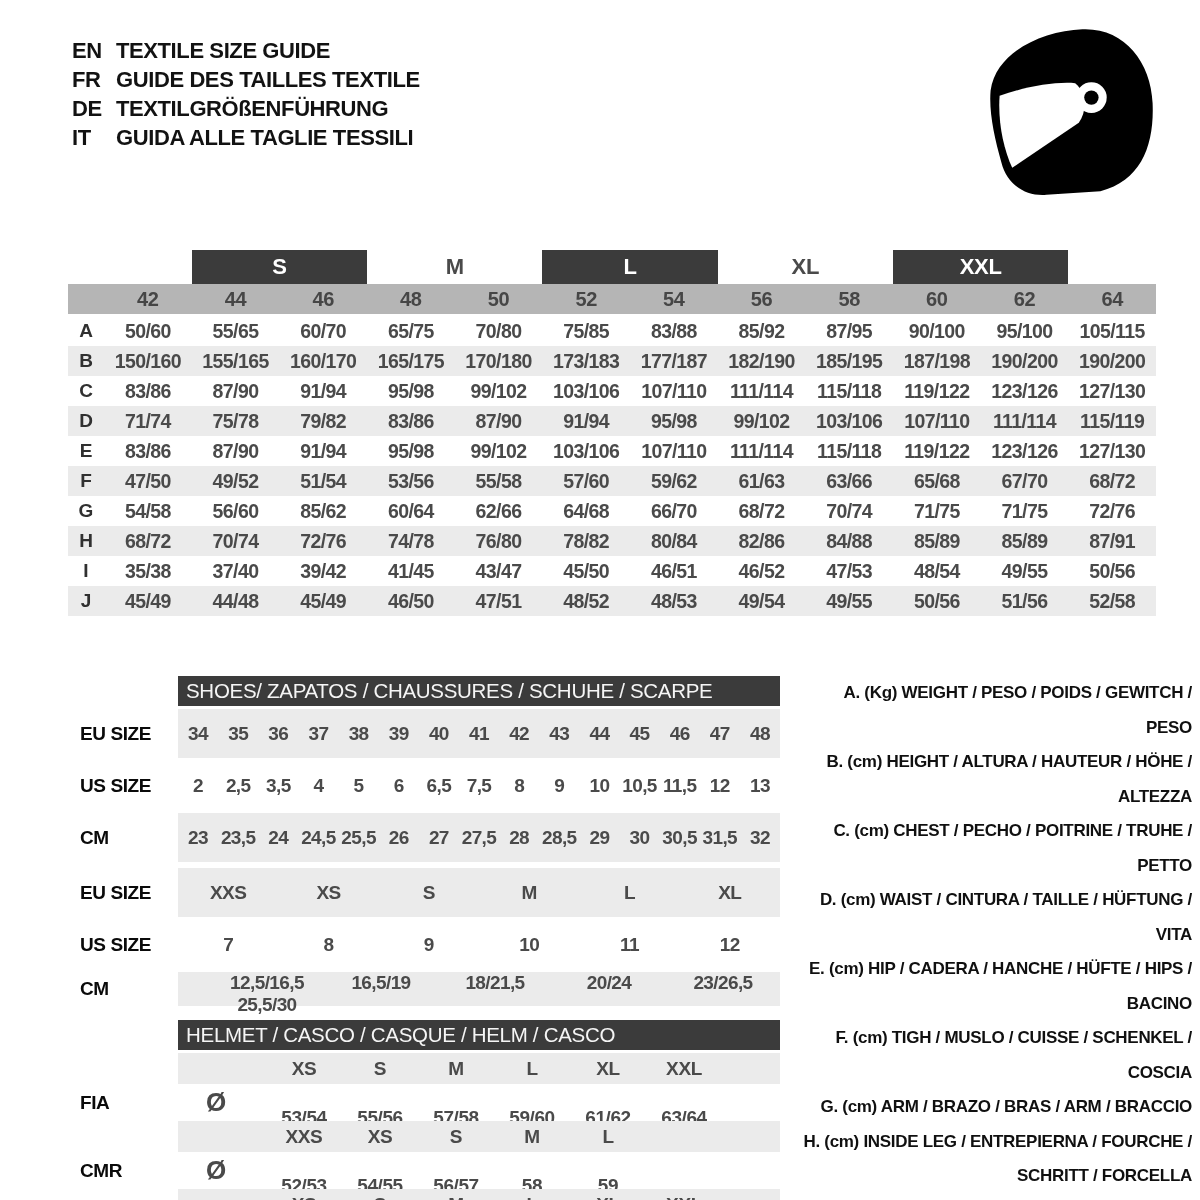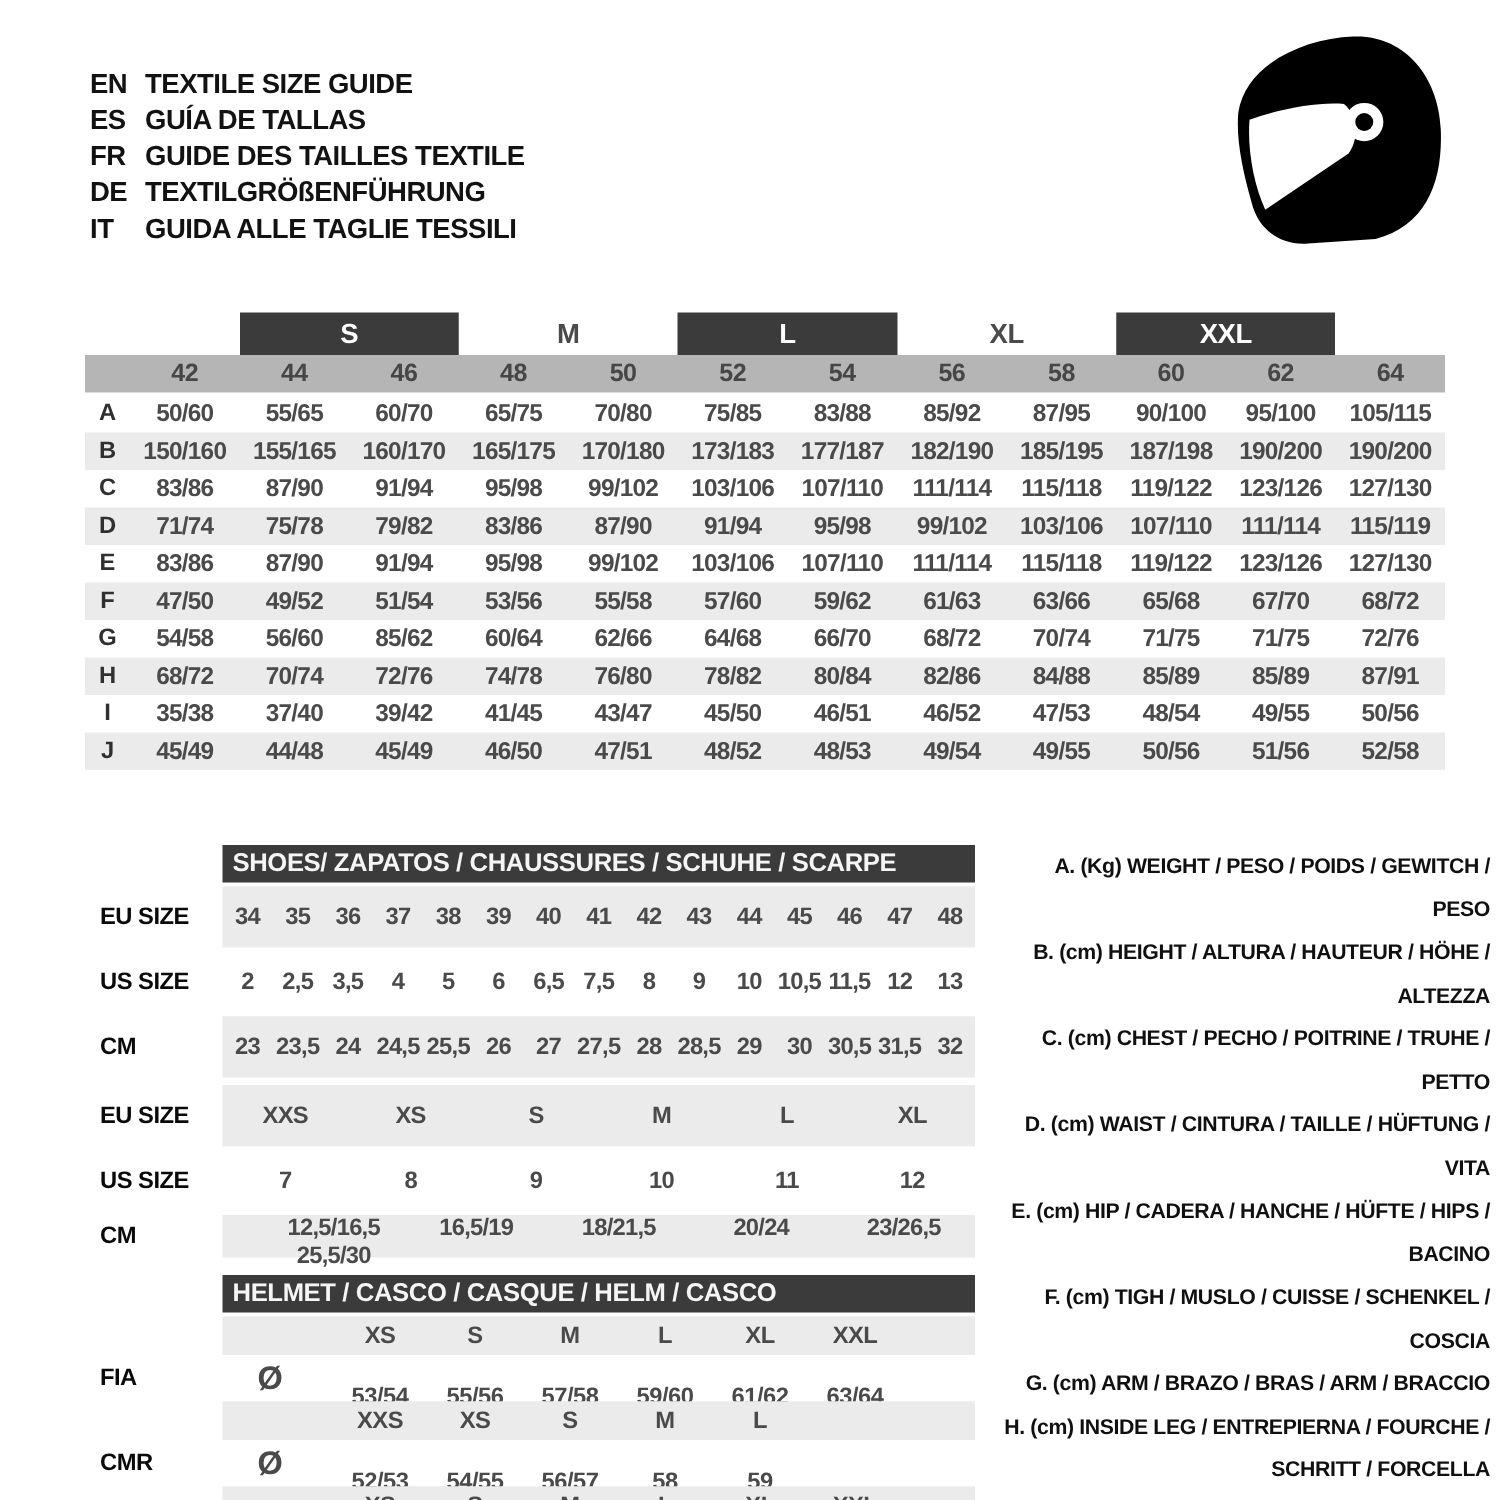--- a/index.html
+++ b/index.html
@@ -4,21 +4,21 @@
 <style>
   html,body{margin:0;padding:0;}
   body{
     width:1200px;height:1200px;background:#ffffff;
     font-family:"Liberation Sans", sans-serif;
     -webkit-font-smoothing:antialiased;
   }
   .page{position:relative;width:1200px;height:1200px;overflow:hidden;}
 
   
-  .langs{position:absolute;left:72px;top:52px;}
+  .langs{position:absolute;left:72px;top:36px;}
   .lang-row{display:flex;height:29px;align-items:center;}
   .lang-code{width:44px;font-weight:bold;font-size:22px;color:#121212;letter-spacing:-0.4px;}
   .lang-title{font-weight:bold;font-size:22px;color:#121212;letter-spacing:-0.4px;}
 
   .helmet-icon{position:absolute;left:972px;top:22px;width:192px;height:180px;}
 
   
   .textile{position:absolute;left:68px;top:250px;width:1088px;}
   .group-row,.numband,.trow{display:grid;grid-template-columns:36px repeat(12,1fr);}
   .group-row{height:34px;}
@@ -35,21 +35,21 @@
   .tcell{text-align:center;font-weight:bold;font-size:19.5px;color:#4a4a4a;letter-spacing:-0.6px;}
 
   
   .lower-left{position:absolute;left:68px;top:676px;width:712px;}
   .sect{margin:0;}
   .helmet-sect{margin-top:14px;}
   .srow{display:grid;grid-template-columns:110px 602px;margin-bottom:3px;}
   .slabel{display:flex;align-items:center;padding-left:12px;font-weight:bold;font-size:19px;
           color:#0a0a0a;letter-spacing:-0.4px;}
   .sbar{height:30px;background:#3b3b3b;color:#f5f5f5;display:flex;align-items:center;
-        padding-left:8px;font-weight:bold;font-size:20.5px;letter-spacing:-0.3px;box-sizing:border-box;}
+        padding-left:8px;font-weight:normal;font-size:20.5px;letter-spacing:-0.3px;box-sizing:border-box;}
   .scontent{display:grid;align-items:center;height:49px;}
   .scontent.tall{height:34px;}
   .scontent.shade{background:#ebebeb;}
   .scell{text-align:center;font-weight:bold;font-size:19px;color:#4a4a4a;letter-spacing:-0.6px;}
   .hcontent{display:grid;grid-template-columns:88px repeat(6,76px) 1fr;align-items:center;height:31px;}
   .hcontent.shade{background:#ebebeb;}
   .hunit{padding-left:28px;font-weight:bold;font-size:26px;color:#4a4a4a;letter-spacing:-0.4px;}
   .hcell{text-align:center;font-weight:bold;font-size:19px;color:#4a4a4a;letter-spacing:-0.4px;}
 
   
@@ -58,24 +58,20 @@
 </style>
 </head>
 <body>
 
 <div class="page">
 
   <div class="langs" id="lang-list">
       <div class="lang-row">
         <div class="lang-code">EN</div>
         <div class="lang-title">TEXTILE SIZE GUIDE</div>
-      </div>
-      <div class="lang-row">
-        <div class="lang-code">ES</div>
-        <div class="lang-title">GUÍA DE TALLAS</div>
       </div>
       <div class="lang-row">
         <div class="lang-code">FR</div>
         <div class="lang-title">GUIDE DES TAILLES TEXTILE</div>
       </div>
       <div class="lang-row">
         <div class="lang-code">DE</div>
         <div class="lang-title">TEXTILGRÖßENFÜHRUNG</div>
       </div>
       <div class="lang-row">

